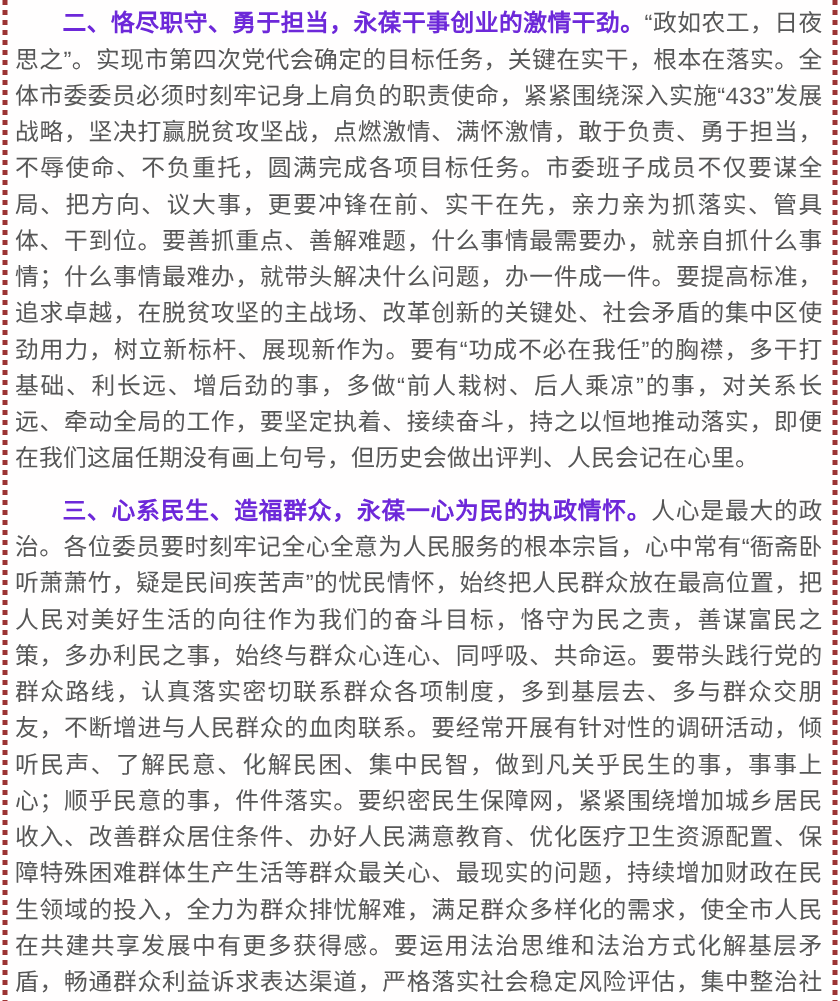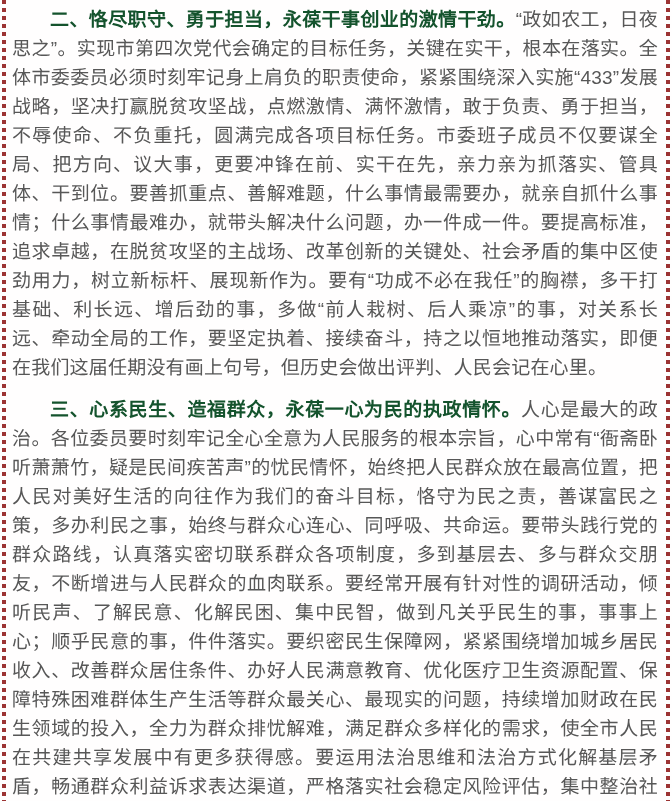--- a/index.html
+++ b/index.html
@@ -44,21 +44,21 @@
     text-align: justify;
     text-justify: inter-ideograph;
     text-indent: 2em;
     letter-spacing: 0.2px;
   }
   .para + .para {
     margin-top: 13px;
   }
   .para-heading {
     font-weight: bold;
-    color: #14532d;
+    color: #6d28d9;
   }
   .para-body {
     font-weight: normal;
     color: #575757;
   }
 </style>
 </head>
 <body>
 
 <div class="page">

